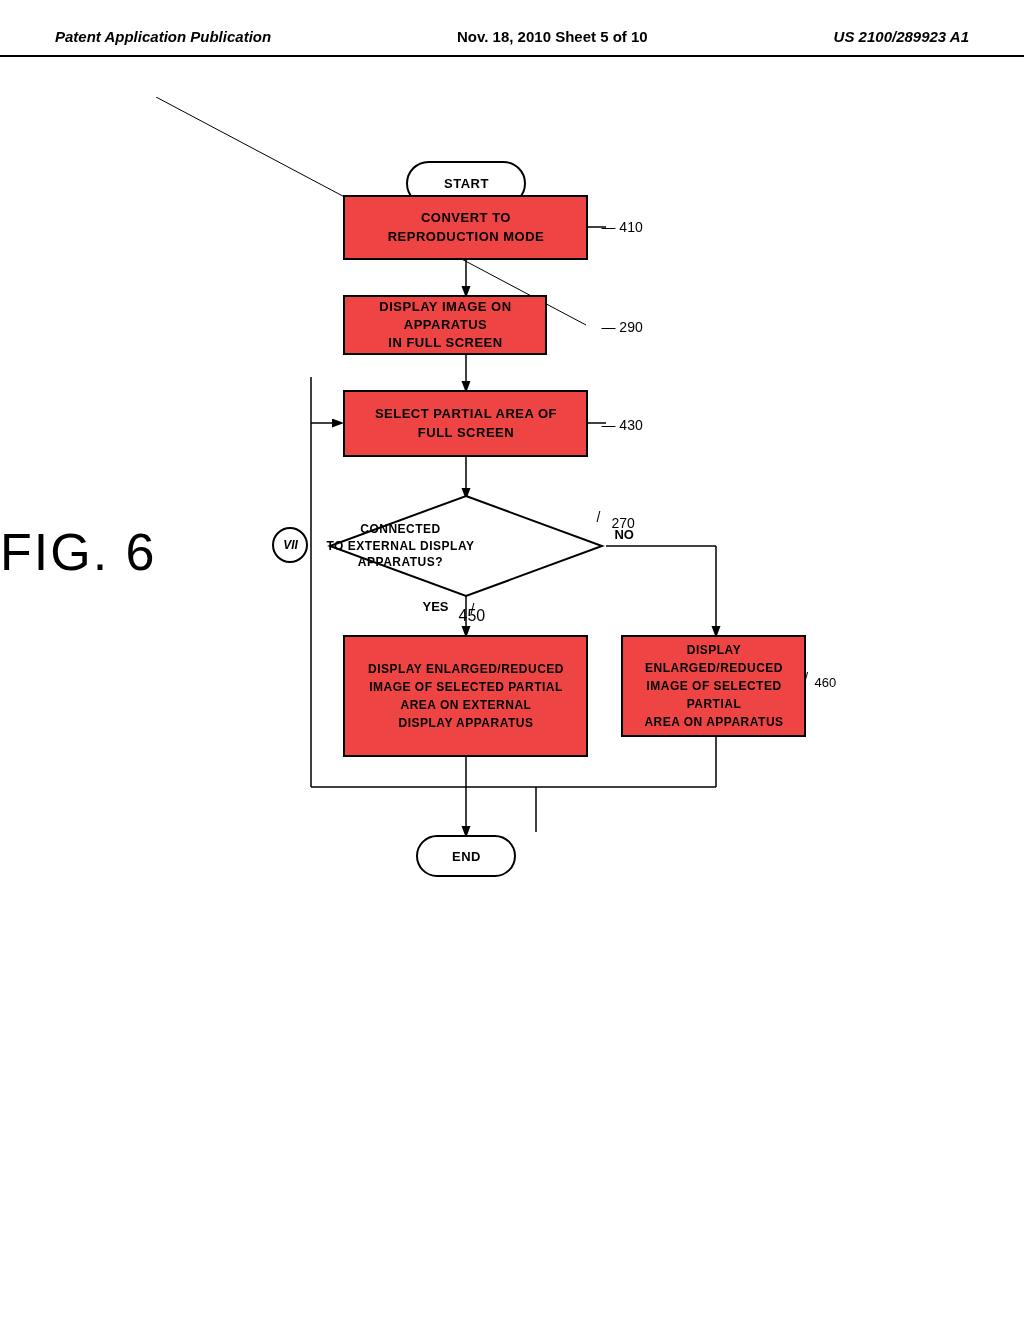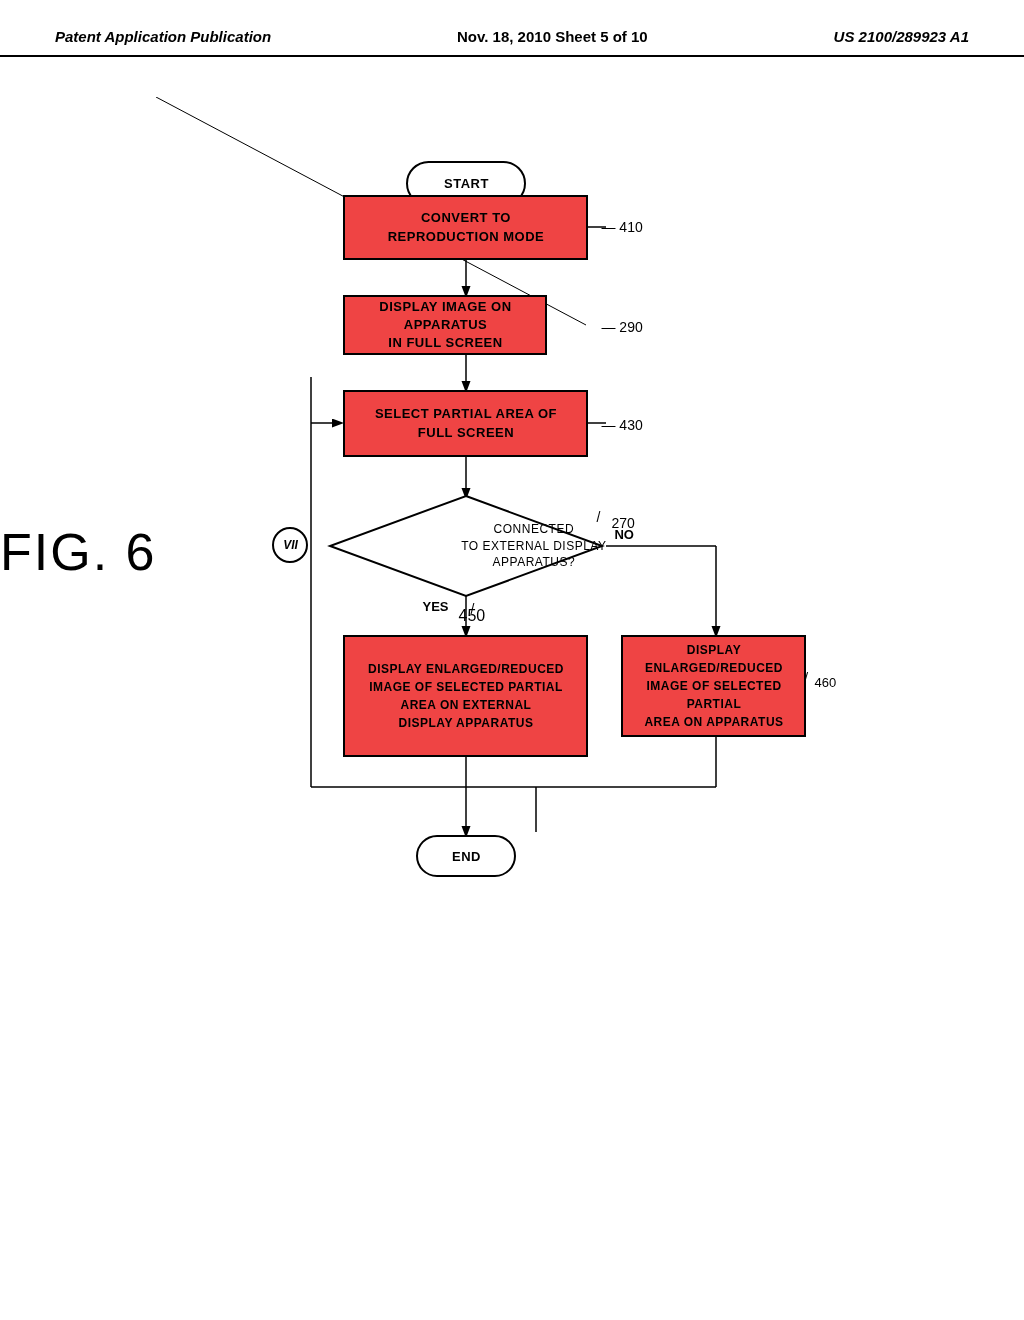--- a/index.html
+++ b/index.html
@@ -83,24 +83,24 @@
     }
 
     
     .diamond-wrapper {
       position: absolute;
     }
     .diamond-text {
       position: absolute;
       display: flex;
       align-items: center;
-      justify-content: flex-end;
+      justify-content: flex-start;
       text-align: center;
       font-size: 13px;
-      font-weight: normal;
+      font-weight: bold;
       letter-spacing: 0.5px;
     }
 
     
     .step-label {
       position: absolute;
       font-size: 14px;
       font-weight: normal;
     }
 

